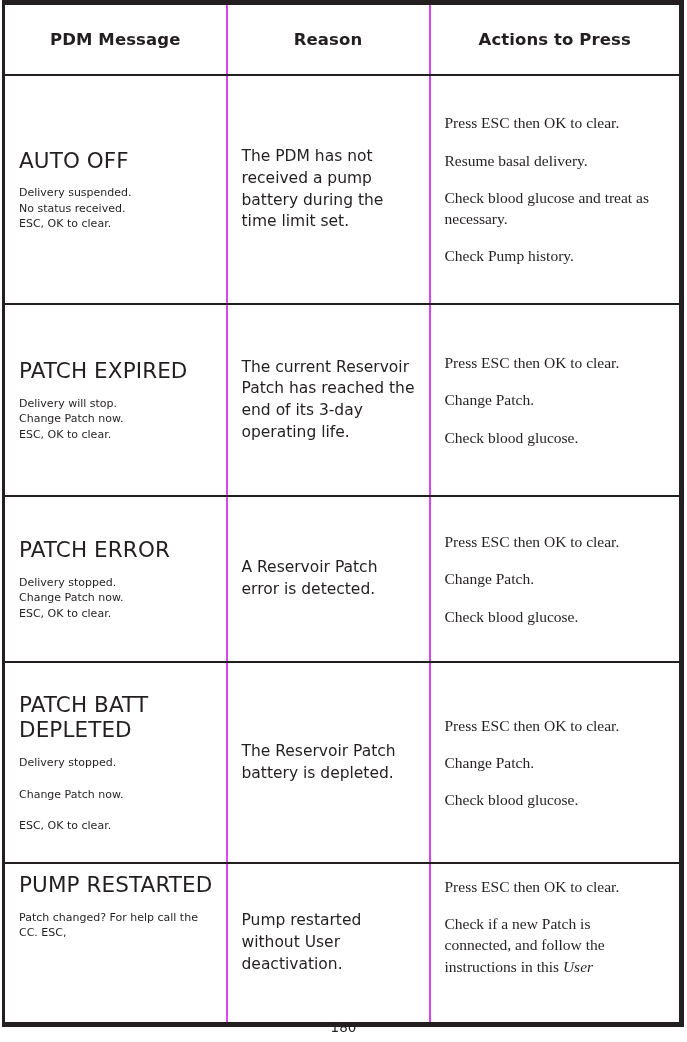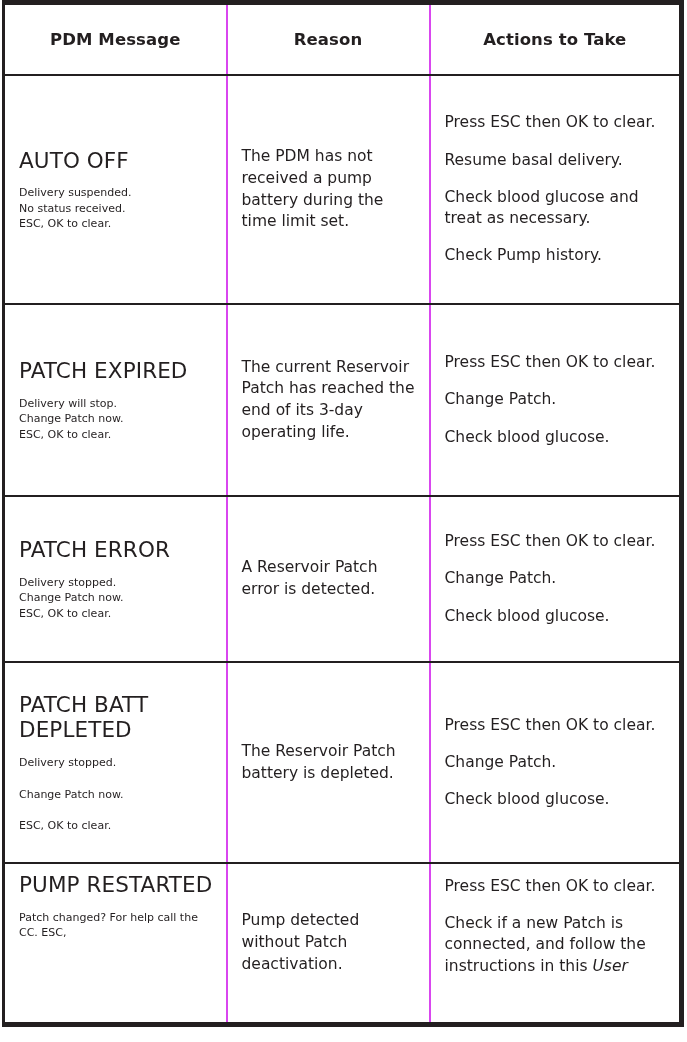--- a/index.html
+++ b/index.html
@@ -61,20 +61,21 @@
     letter-spacing: .1px;
     border-bottom: 2px solid #231f20;
   }
 
   
   .cell-pad {
     padding: 8px 13px 8px 14px;
   }
   .cell-pad-r {
     padding: 8px 21px 8px 14px;
+    font-family: Liberation Serif, serif;
   }
 
   
   .msg-title {
     font-size: 21.5px;
     line-height: 1.20;
     font-weight: normal;
     letter-spacing: .1px;
     margin: 0 0 12px 0;
   }
@@ -134,21 +135,21 @@
     <colgroup>
       <col class="c1">
         <col class="c2">
         <col class="c3">
     </colgroup>
 
     <thead>
       <tr>
         <th>PDM Message</th>
         <th>Reason</th>
-        <th>Actions to Take</th>
+        <th>Actions to Press</th>
       </tr>
     </thead>
 
     <tbody>
 
       <tr class="r1">
         <td class="mid">
           <div class="cell-pad">
             <div class="msg-title">AUTO OFF</div>
             <div class="msg-sub">
@@ -252,28 +253,29 @@
         <td class="top">
           <div class="cell-pad" style="padding-top:8px;">
             <div class="msg-title">PUMP RESTARTED</div>
             <div class="msg-sub spaced">
               <p>Patch changed? For help call the CC. ESC,</p>
             </div>
           </div>
         </td>
         <td class="mid">
           <div class="cell-pad">
-            <p class="reason">Pump detected without Patch deactivation.</p>
+            <p class="reason">Pump restarted without User deactivation.</p>
           </div>
         </td>
         <td class="top">
           <div class="cell-pad-r actions" style="padding-top:12px;">
             <p>Press ESC then OK to clear.</p>
             <p><span>Check if a new Patch is connected, and follow the instructions in this </span><em>User</em></p>
           </div>
         </td>
       </tr>
 
     </tbody>
   </table>
 
+  <div class="folio">180</div>
 
 </div>
 
 </body></html>

